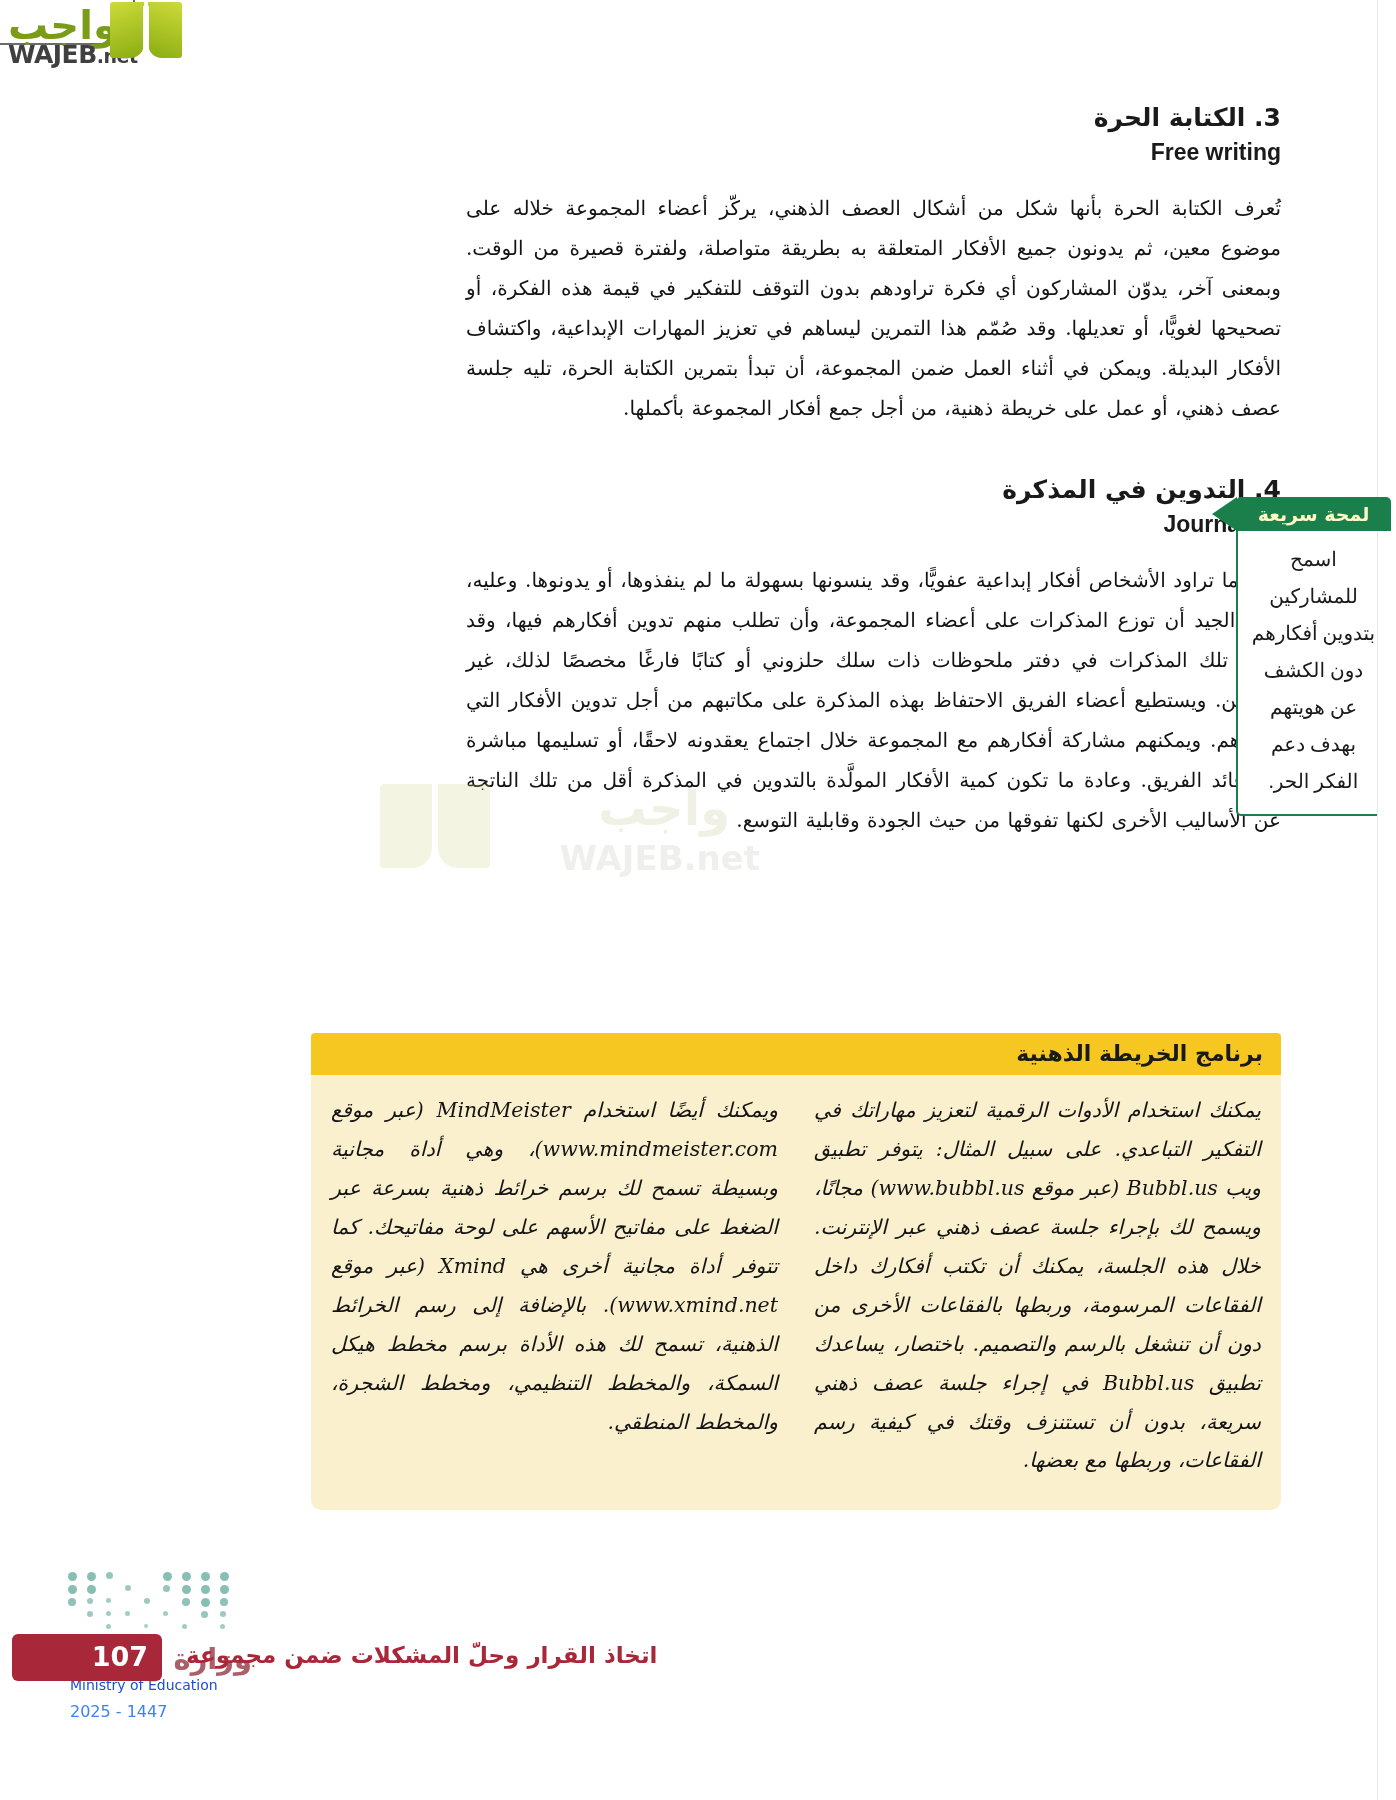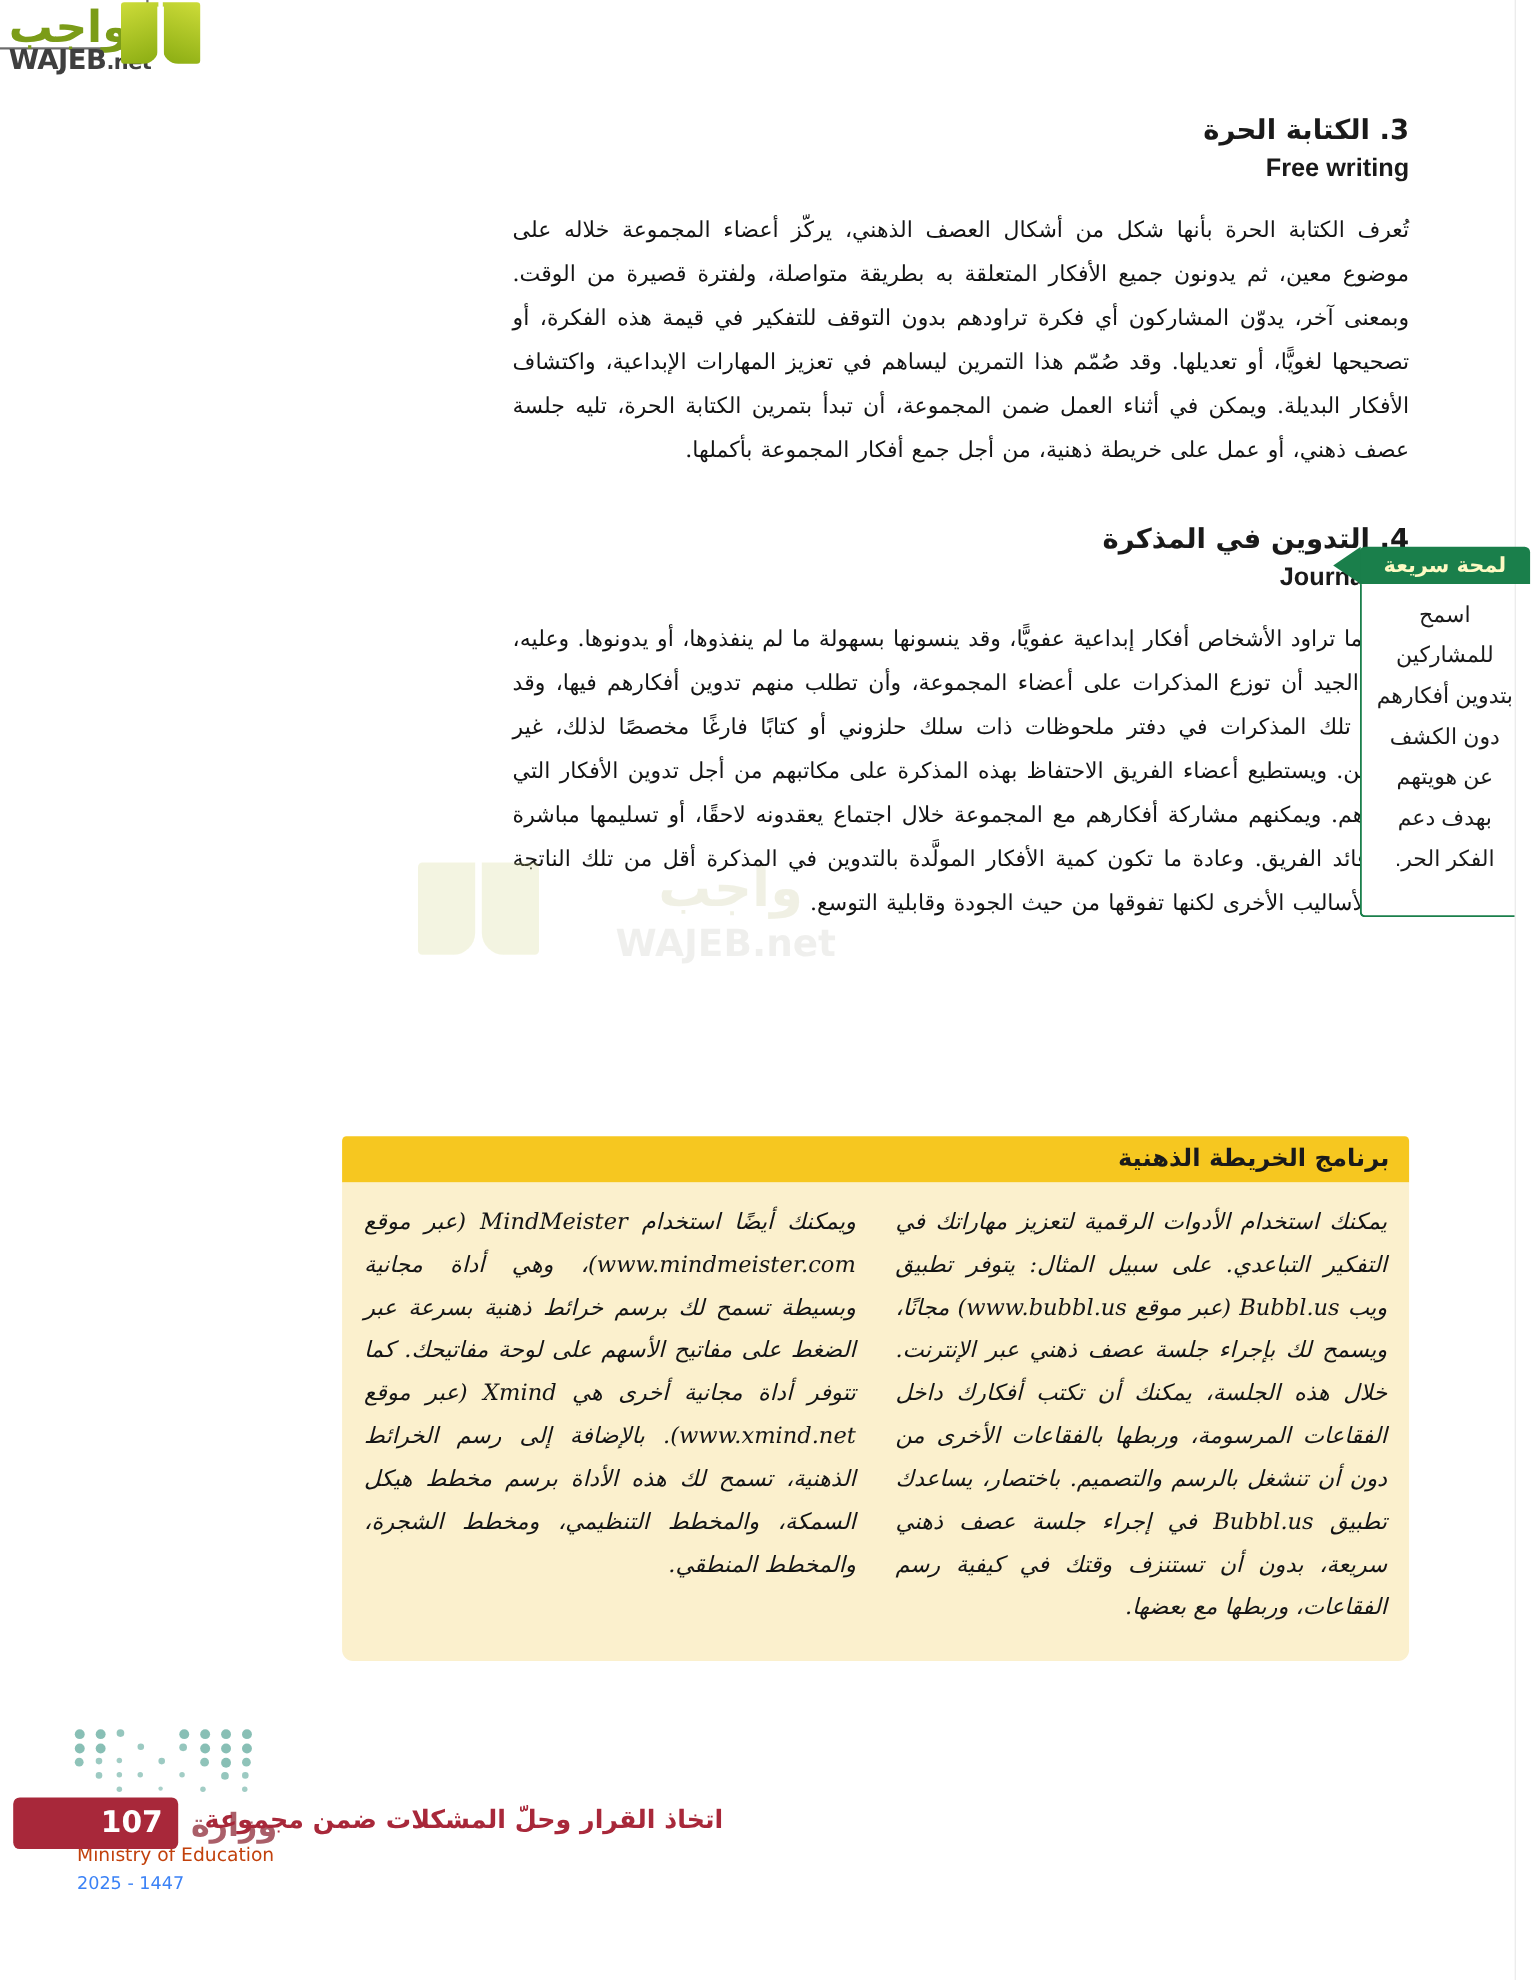--- a/index.html
+++ b/index.html
@@ -152,26 +152,26 @@
     top: 0;
     width: 0; height: 0;
     border-top: 17px solid transparent;
     border-bottom: 17px solid transparent;
     border-right: 25px solid #1a7f4b;
   }
   .quick-box .qbody {
     border: 2px solid #1a7f4b;
     border-top: none;
     background: #ffffff;
-    padding: 10px 10px 32px 10px;
+    padding: 10px 10px 14px 10px;
     font-size: 20px;
     line-height: 1.85;
     text-align: center;
     direction: rtl;
-    font-family: Liberation Sans, sans-serif;
+    font-family: Liberation Serif, serif;
     border-radius: 0 0 5px 5px;
   }
 
   
   .panel {
     position: absolute;
     right: 115px;
     top: 1033px;
     width: 970px;
   }
@@ -275,22 +275,22 @@
     font-size: 29px;
     font-weight: 700;
     color: #9c4450;
     direction: rtl;
     letter-spacing: 1px;
     opacity: .85;
   }
   .moe-en {
     position: absolute;
     left: 2px; top: 105px;
-    font-size: 17px;
-    color: #c2410c;
+    font-size: 14px;
+    color: #1d4ed8;
     direction: ltr;
   }
   .moe-year {
     position: absolute;
     left: 2px; top: 130px;
     font-size: 16px;
     color: #3b82f6;
     direction: ltr;
   }
   .page-num-pill {

